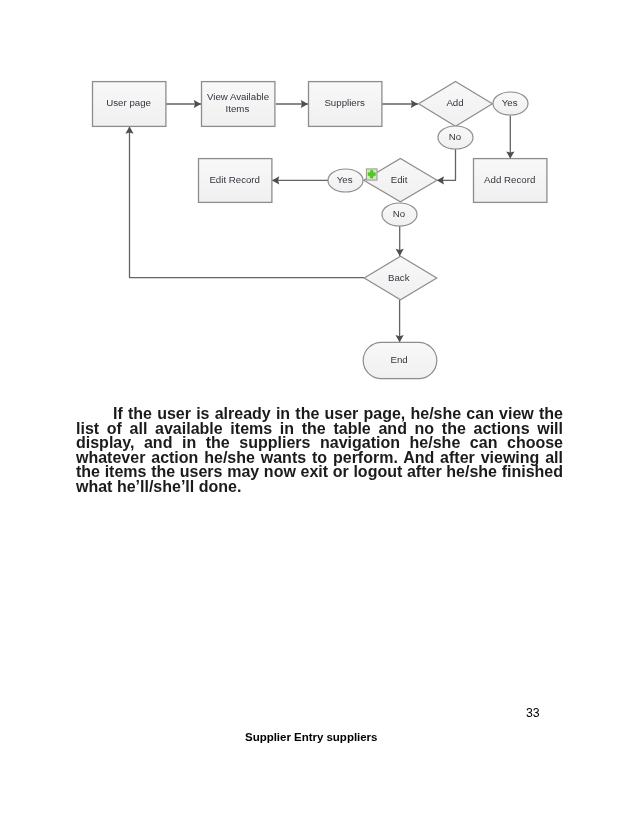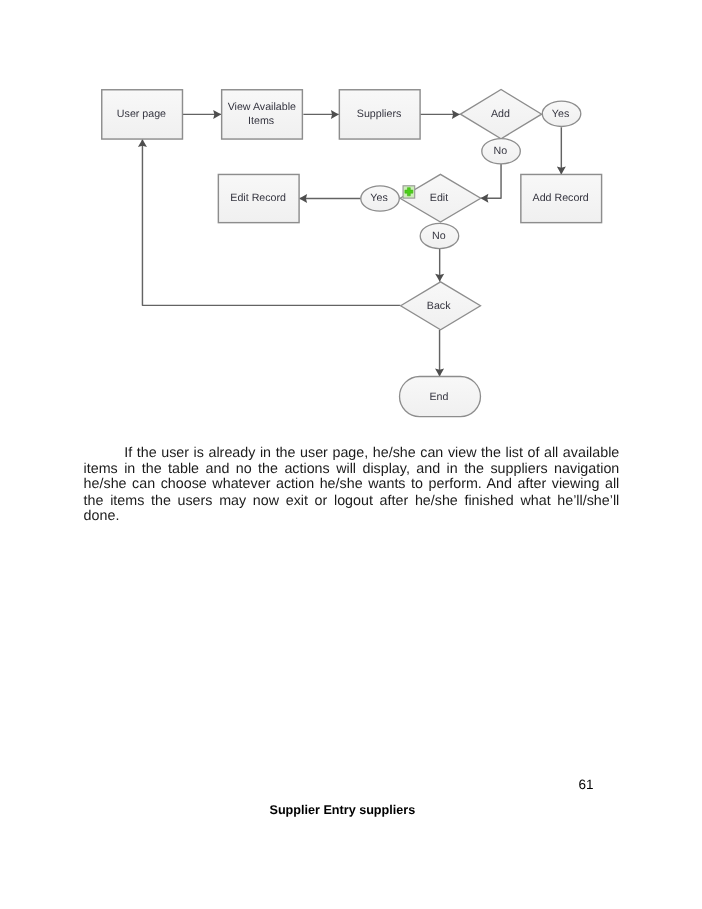--- a/index.html
+++ b/index.html
@@ -16,25 +16,26 @@
   #flow { position:absolute; left:0; top:0; }
   #flow text {
     font-family:"Liberation Sans", sans-serif;
     font-size:9.7px;
     fill:#34343f;
     text-anchor:middle;
   }
   .para {
     position:absolute;
     left:76px; top:391px; width:487px;
-    font-size:13px;
+    font-size:16px;
     line-height:14.55px;
     color:#1b1b1b;
     text-align:justify;
     text-indent:37px;
+    font-weight:bold;
   }
   .pageno {
     position:absolute; left:526px; top:706px;
     font-size:12.3px; color:#000;
   }
   .footer-title {
     position:absolute; left:245px; top:731px;
     font-size:11.5px; font-weight:bold; color:#000;
     letter-spacing:-0.02px;
   }
@@ -120,15 +121,15 @@
         <rect x="363.2" y="342.3" width="73.6" height="36.4" rx="18.2" ry="18.2" fill="url(#nodeGrad)" stroke="#8d8d8d" stroke-width="1.2"></rect>
         <text x="399.1" y="363.3">End</text>
       </g>
       <g>
         <rect x="366.4" y="168.9" width="10.6" height="11.2" fill="#cdeeb9" stroke="#979797" stroke-width="1"></rect>
         <path d="M 370.4 170.6 h 2.6 v 2.2 h 2.3 v 2.8 h -2.3 v 2.4 h -2.6 v -2.4 h -2.3 v -2.8 h 2.3 z" fill="#4cce1b" stroke="#3faf12" stroke-width="0.5" stroke-linejoin="round"></path>
       </g>
     </g>
   </svg>
   <p class="para">If the user is already in the user page, he/she can view the list of all available items in the table and no the actions will display, and in the suppliers navigation he/she can choose whatever action he/she wants to perform. And after viewing all the items the users may now exit or logout after he/she finished what he’ll/she’ll done.</p>
-  <div class="pageno">61</div>
+  <div class="pageno">33</div>
   <div class="footer-title">Supplier Entry suppliers</div>
 </div>
 
 </body></html>

